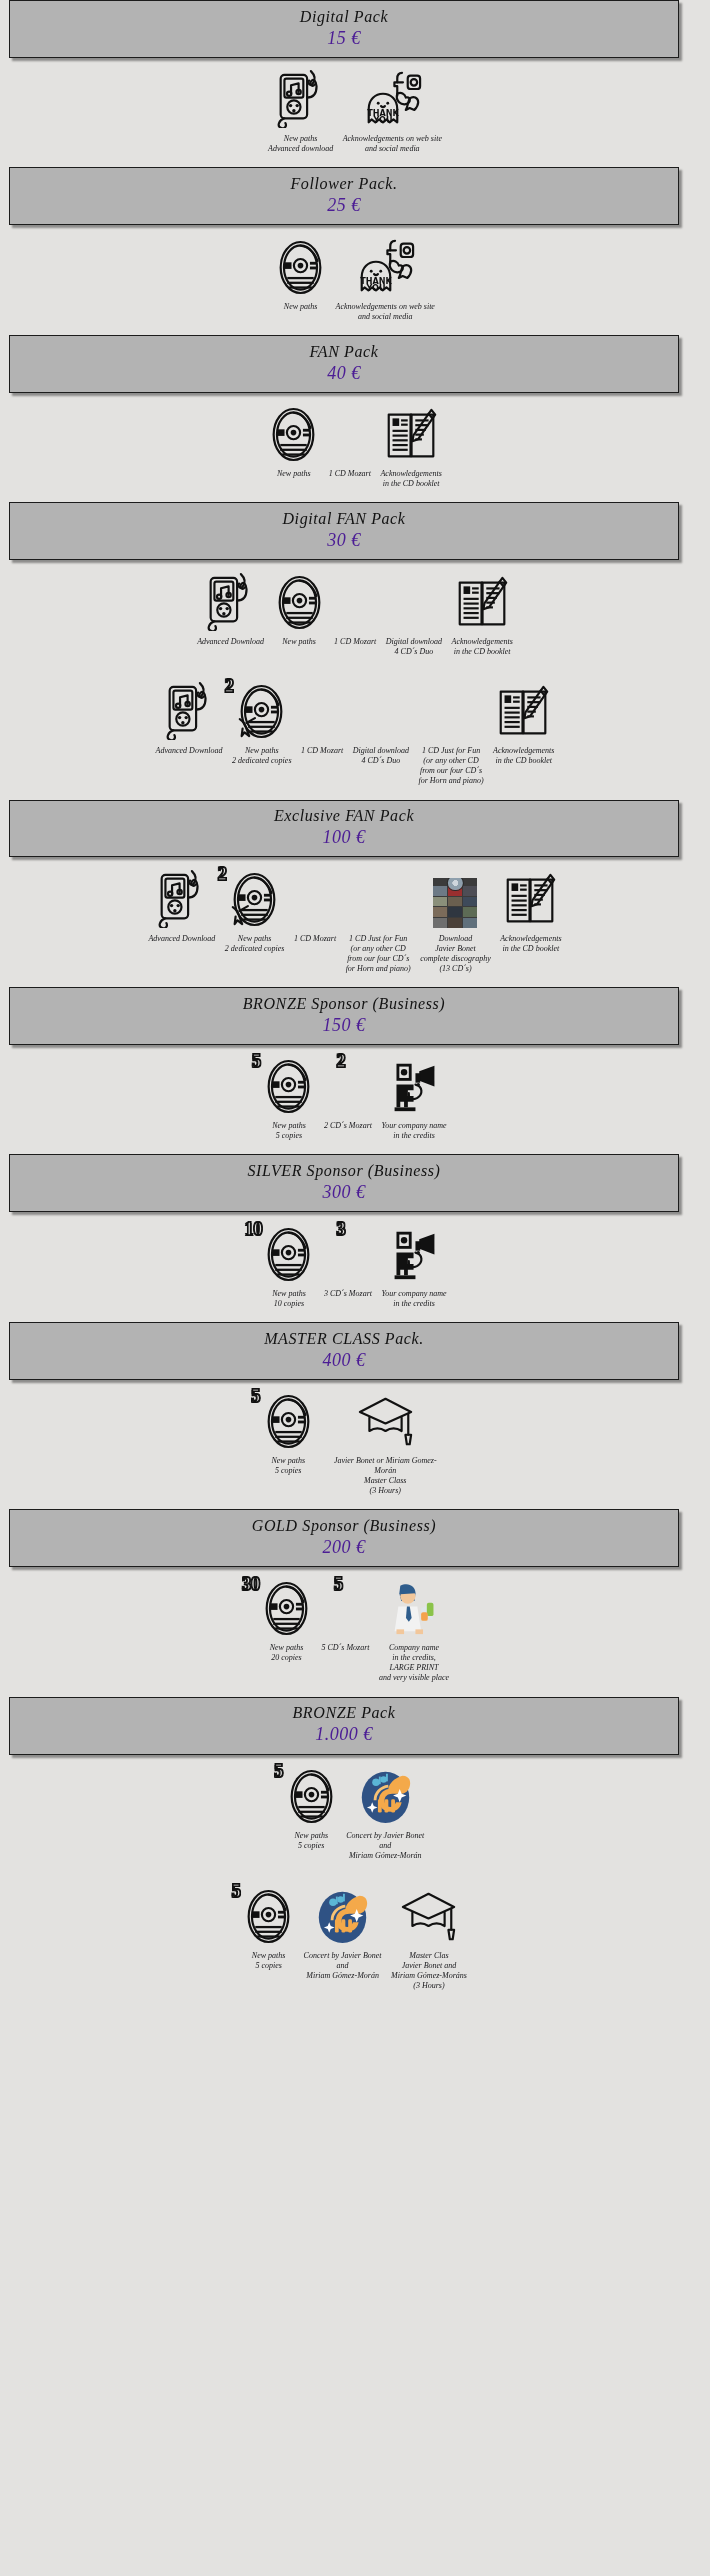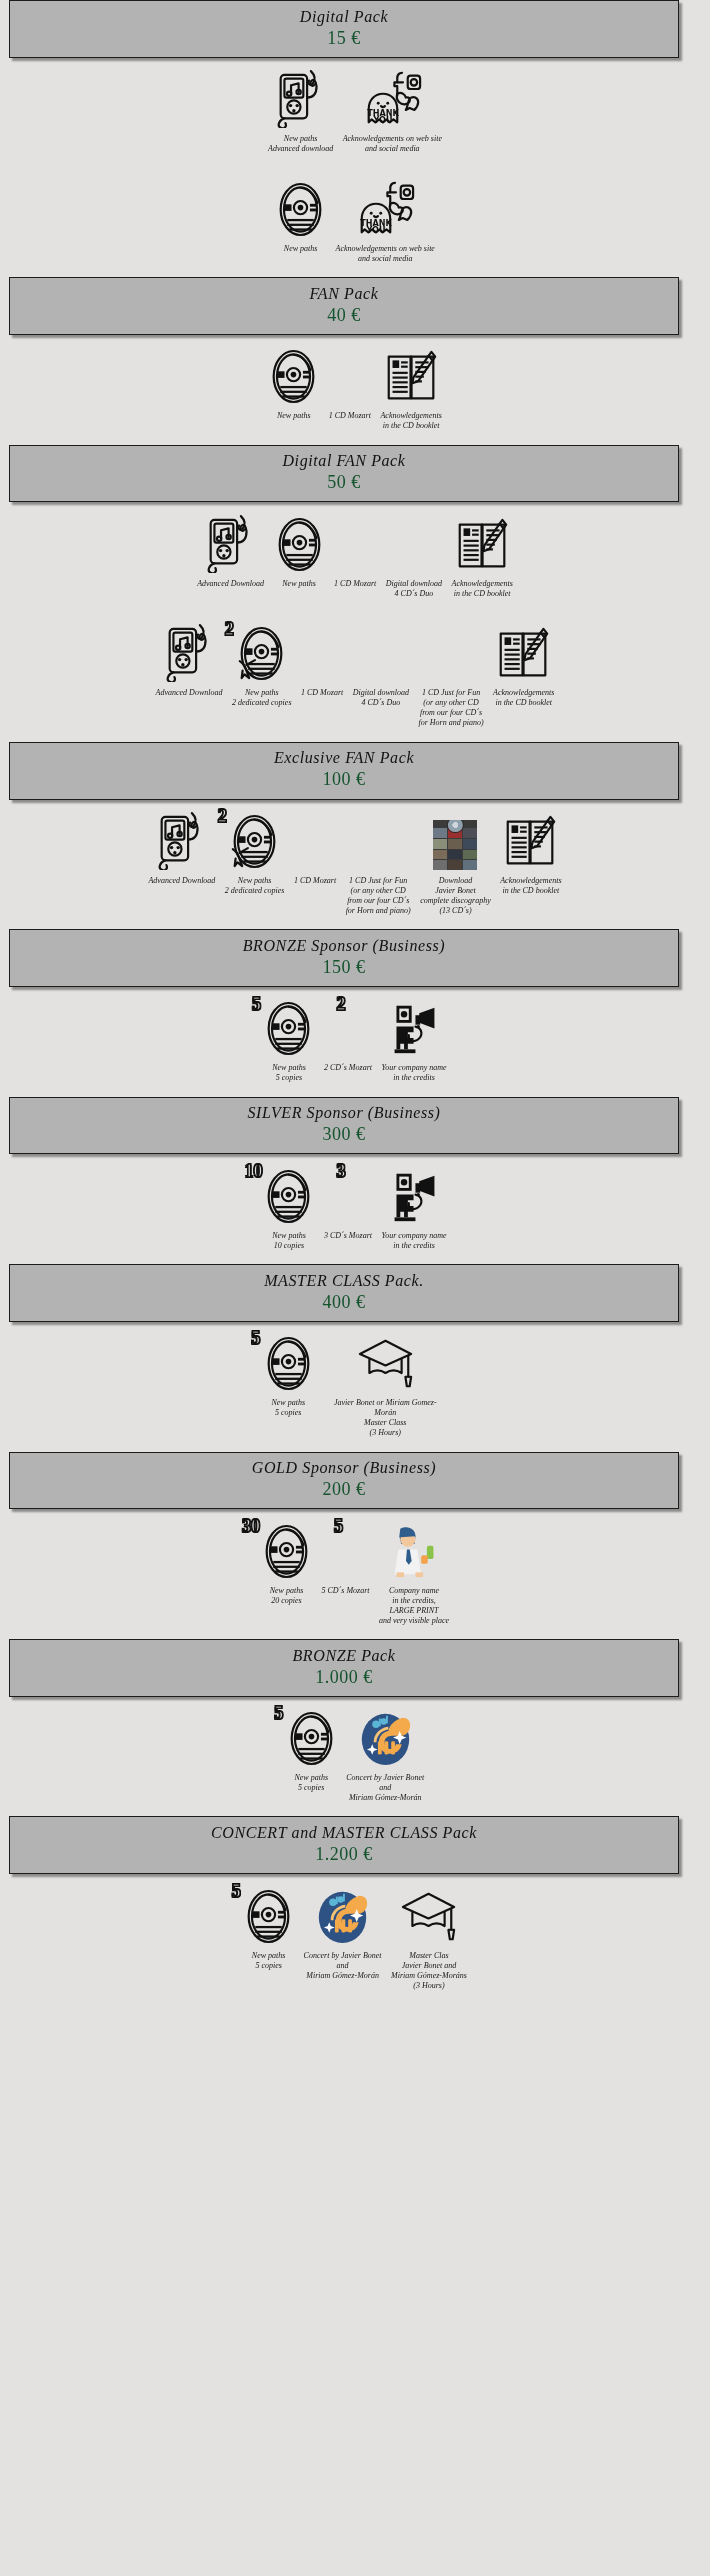--- a/index.html
+++ b/index.html
@@ -26,25 +26,26 @@
   .tier-title{
     font-family:"Liberation Serif", serif;
     font-style:italic;
     font-size:16px;
     letter-spacing:0.6px;
     line-height:1.25;
     color:#121212;
   }
   .tier-price{
     font-family:"Liberation Serif", serif;
+    font-style:italic;
     font-size:18px;
     font-weight:400;
     line-height:1.3;
     letter-spacing:0.5px;
-    color:#14532d;
+    color:#4c1d95;
   }
 
   
   .perks{
     display:flex;
     justify-content:center;
     align-items:flex-start;
     gap:9.5px;
     padding:11.4px 13.3px 13.3px 13.3px;
   }
@@ -221,20 +222,24 @@
       <path d="M49 31 c4 -3 9 -1 9 4 c0 4 -2 6 -4 8 l-5 -2 -4 2 c2 -3 2 -8 4 -12z" stroke="#111" fill="none" stroke-width="2.3" stroke-linecap="round" stroke-linejoin="round"></path>
     </svg>
             </span>
           </div>
           <div class="perk-caption">Acknowledgements on web site
 and social media</div>
         </div>
       </div>
     </section>
     <section class="tier">
+      <div class="tier-header">
+        <div class="tier-title">Follower Pack.</div>
+        <div class="tier-price">25 €</div>
+      </div>
       <div class="perks">
         <div class="perk">
           <div class="perk-art">
             <span style="display: inline-block;">
               <svg width="51" height="57" viewBox="0 0 54 60">
       <ellipse cx="27" cy="30" rx="21" ry="27" stroke="#111" fill="none" stroke-width="2.3" stroke-linecap="round" stroke-linejoin="round"></ellipse>
       <ellipse cx="27" cy="30" rx="17.5" ry="23.5" stroke="#111" fill="none" stroke-width="2.3" stroke-linecap="round" stroke-linejoin="round"></ellipse>
       <circle cx="27" cy="28" r="7" stroke="#111" fill="none" stroke-width="2.3" stroke-linecap="round" stroke-linejoin="round"></circle>
       <circle cx="27" cy="28" r="3" fill="#111" stroke="none"></circle>
       <path d="M27 7 a21 27 0 0 1 18 16" stroke="#111" fill="none" stroke-width="2.3" stroke-linecap="round" stroke-linejoin="round"></path>
@@ -335,21 +340,21 @@
             </span>
           </div>
           <div class="perk-caption">Acknowledgements
 in the CD booklet</div>
         </div>
       </div>
     </section>
     <section class="tier">
       <div class="tier-header">
         <div class="tier-title">Digital  FAN  Pack</div>
-        <div class="tier-price">50 €</div>
+        <div class="tier-price">30 €</div>
       </div>
       <div class="perks">
         <div class="perk">
           <div class="perk-art">
             <span style="display: inline-block;">
               <svg width="51" height="59" viewBox="0 0 54 62">
       <rect x="6" y="6" width="28" height="46" rx="4" stroke="#111" fill="none" stroke-width="2.3" stroke-linecap="round" stroke-linejoin="round"></rect>
       <rect x="10" y="10" width="20" height="20" rx="2" stroke="#111" fill="none" stroke-width="2.3" stroke-linecap="round" stroke-linejoin="round"></rect>
       <path d="M17 26 v-9 l8 -2 v9" stroke="#111" fill="none" stroke-width="2.3" stroke-linecap="round" stroke-linejoin="round"></path>
       <circle cx="15" cy="26" r="2.3" stroke="#111" fill="none" stroke-width="2.3" stroke-linecap="round" stroke-linejoin="round"></circle>
@@ -925,24 +930,20 @@
     </svg>
             </span>
           </div>
           <div class="perk-caption">Concert by  Javier Bonet
 and
 Miriam Gómez-Morán</div>
         </div>
       </div>
     </section>
     <section class="tier">
-      <div class="tier-header">
-        <div class="tier-title">CONCERT and MASTER CLASS Pack</div>
-        <div class="tier-price">1.200 €</div>
-      </div>
       <div class="perks">
         <div class="perk">
           <div class="perk-art">
             <span class="qty">5</span>
             <span style="display: inline-block;">
               <svg width="51" height="57" viewBox="0 0 54 60">
       <ellipse cx="27" cy="30" rx="21" ry="27" stroke="#111" fill="none" stroke-width="2.3" stroke-linecap="round" stroke-linejoin="round"></ellipse>
       <ellipse cx="27" cy="30" rx="17.5" ry="23.5" stroke="#111" fill="none" stroke-width="2.3" stroke-linecap="round" stroke-linejoin="round"></ellipse>
       <circle cx="27" cy="28" r="7" stroke="#111" fill="none" stroke-width="2.3" stroke-linecap="round" stroke-linejoin="round"></circle>
       <circle cx="27" cy="28" r="3" fill="#111" stroke="none"></circle>

